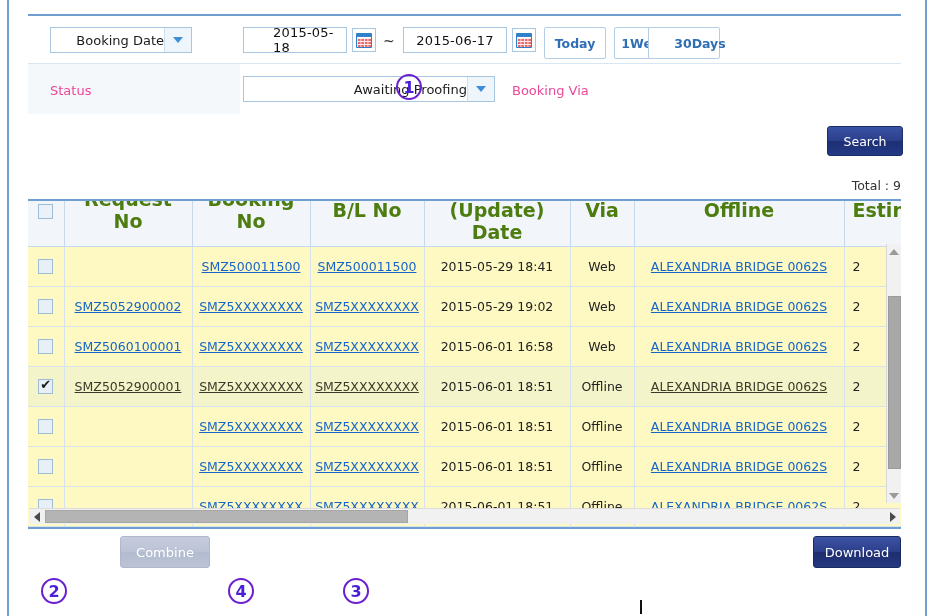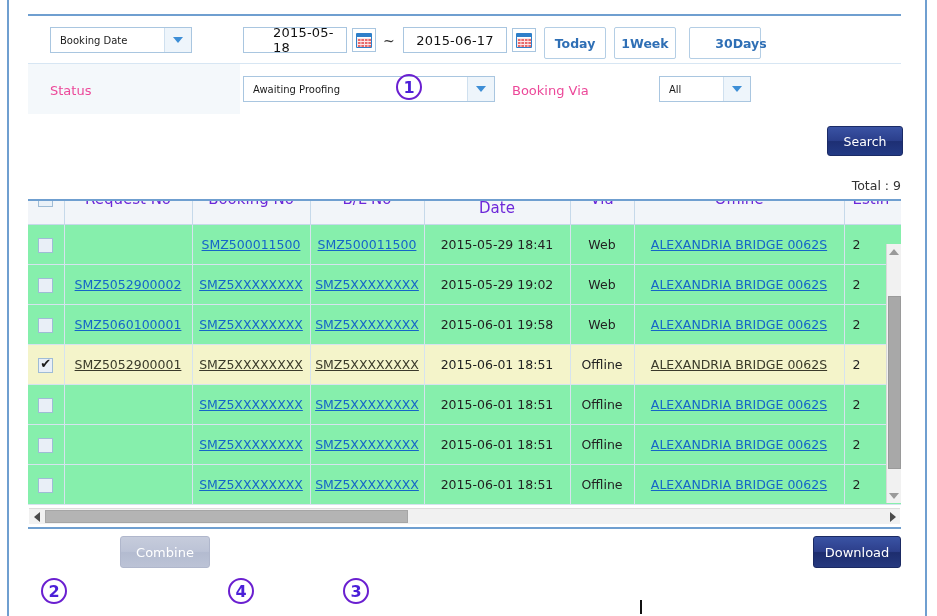--- a/index.html
+++ b/index.html
@@ -52,24 +52,25 @@
     position: absolute;
     box-sizing: border-box;
     border: 1px solid #a9c6e0;
     background: #ffffff;
     height: 26px;
     display: flex; align-items: center;
   }
   .sel .sel-text {
     flex: 1 1 auto;
     padding-left: 9px;
-    font-size: 10px;
+    font-size: 13px;
     color: #1b1b1b;
     white-space: nowrap;
     overflow: hidden;
+    text-align: right;
   }
   .sel .sel-arrow {
     flex: 0 0 auto;
     width: 26px; height: 100%;
     border-left: 1px solid #cfe0ef;
     background: #eef5fb;
     display: flex; align-items: center; justify-content: center;
   }
   .caret {
     width: 0; height: 0;
@@ -170,33 +171,33 @@
     border-collapse: collapse;
     table-layout: fixed;
     width: 1065px;
     font-size: 12.5px;
   }
   table.grid th {
     background: #f2f5f9;
     border: 1px solid #c6d9ea;
     border-top: none;
     height: 44px;
-    font-weight: normal;
-    color: #6d28d9;
-    font-size: 15px;
+    font-weight: bold;
+    color: #4d7c0f;
+    font-size: 19px;
     padding: 2px 4px;
     line-height: 1.15;
   }
   table.grid td {
     border: 1px solid #d6e3ef;
     height: 39px;
     text-align: center;
     color: #222;
     padding: 0 4px;
-    background: #86efac;
+    background: #fef9c3;
     white-space: nowrap;
     overflow: hidden;
   }
   .hdr-row th:first-child, table.grid td.cb-cell { border-left: none; }
   tr.sel-row td { background: #f4f4ca; }
   .lnk {
     color: #1565c8;
     text-decoration: underline;
     cursor: pointer;
   }
@@ -350,37 +351,31 @@
     </div>
     <div class="tilde" style="left:355px; top:17px;">~</div>
 
     <div class="dateinput" style="left:375px; top:11px;">2015-06-17</div>
     <div class="calbtn" style="left:484px; top:12px;">
       <span class="cal-glyph"></span>
     </div>
 
     <div class="pillbtn" style="left:516px; top:11px; width:62px;">Today</div>
     <div class="pillbtn" style="left:586px; top:11px; width:62px;">1Week</div>
-    <div class="pillbtn" style="left:661px; top:11px; width:72px;padding-left:32px;">30Days</div>
+    <div class="pillbtn" style="left:620px; top:11px; width:72px;padding-left:32px;">30Days</div>
 
     <div class="sp-label" style="left:22px; top:68px;">Status</div>
     <div class="sel" style="left:215px; top:60px; width:252px;">
       <span class="sel-text">Awaiting Proofing</span>
       <span class="sel-arrow">
         <span class="caret"></span>
       </span>
     </div>
 
     <div class="sp-label" style="left:484px; top:68px;">Booking Via</div>
-    <div class="sel" style="left:631px; top:60px; width:92px;">
-      <span class="sel-text">All</span>
-      <span class="sel-arrow">
-        <span class="caret"></span>
-      </span>
-    </div>
   </div>
 
   <div class="anno one">1</div>
 
   <div class="search-btn">Search</div>
 
   <div class="total">Total : 9</div>
 
   <div class="grid-wrap">
     <table class="grid" style="margin-top: -25px;">
@@ -430,21 +425,21 @@
             <td>2015-05-29 19:02</td>
             <td>Web</td>
             <td><span class="lnk">ALEXANDRIA BRIDGE 0062S</span></td>
             <td style="text-align: left; padding-left: 8px;">2</td>
           </tr>
           <tr>
             <td class="cb-cell"><span class="cb"></span></td>
             <td><span class="lnk">SMZ5060100001</span></td>
             <td><span class="lnk">SMZ5XXXXXXXX</span></td>
             <td><span class="lnk">SMZ5XXXXXXXX</span></td>
-            <td>2015-06-01 19:58</td>
+            <td>2015-06-01 16:58</td>
             <td>Web</td>
             <td><span class="lnk">ALEXANDRIA BRIDGE 0062S</span></td>
             <td style="text-align: left; padding-left: 8px;">2</td>
           </tr>
           <tr class="sel-row">
             <td class="cb-cell"><span class="cb checked"></span></td>
             <td><span class="lnk">SMZ5052900001</span></td>
             <td><span class="lnk">SMZ5XXXXXXXX</span></td>
             <td><span class="lnk">SMZ5XXXXXXXX</span></td>
             <td>2015-06-01 18:51</td>

